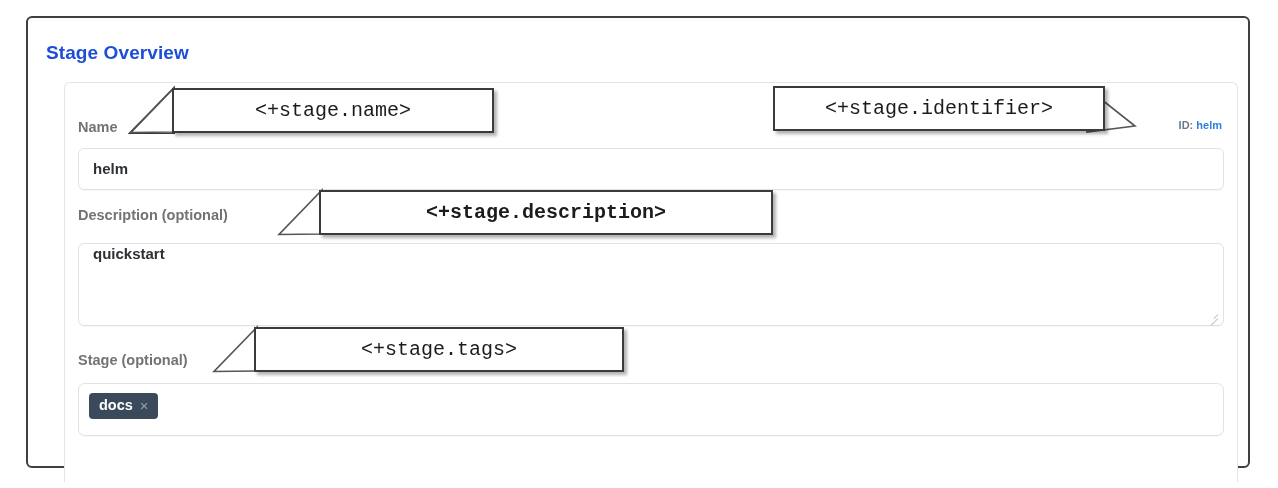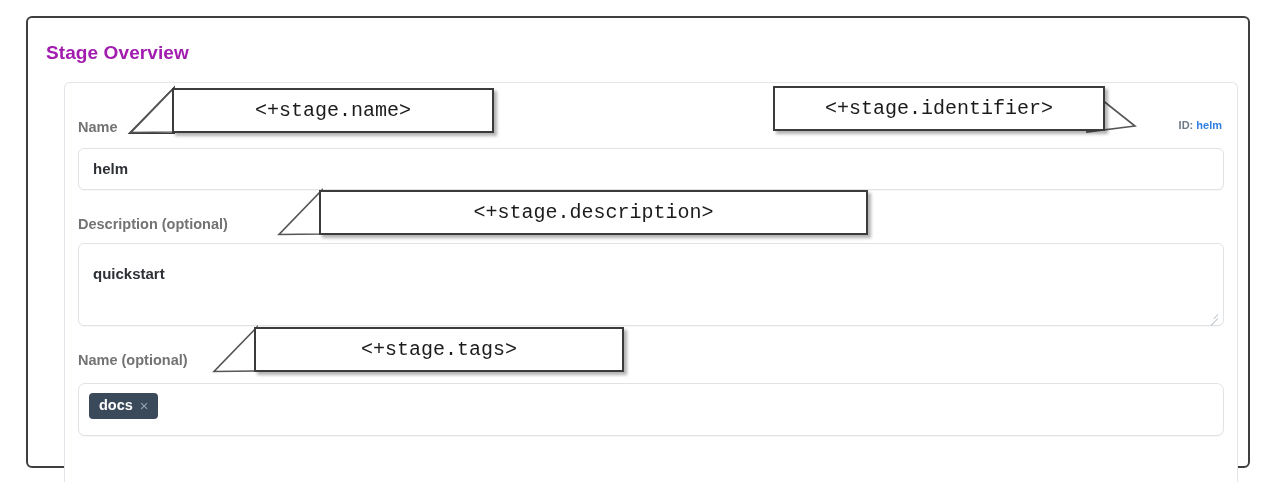--- a/index.html
+++ b/index.html
@@ -33,21 +33,21 @@
     box-sizing: border-box;
   }
 
   
   .page-title {
     position: absolute;
     left: 46px;
     top: 42px;
     font-size: 19px;
     font-weight: bold;
-    color: #a21caf;
+    color: #1d4ed8;
     letter-spacing: 0.1px;
   }
 
   
   .card {
     position: absolute;
     left: 64px;
     top: 82px;
     width: 1174px;
     height: 400px;
@@ -60,21 +60,21 @@
 
   
   .field-label {
     position: absolute;
     font-size: 14.5px;
     font-weight: bold;
     color: #737373;
     white-space: nowrap;
   }
   .label-name { left: 78px; top: 119px; }
-  .label-desc { left: 78px; top: 216px; }
+  .label-desc { left: 78px; top: 207px; }
   .label-tags { left: 78px; top: 352px; }
 
   .id-line {
     position: absolute;
     right: 56px;
     top: 119px;
     font-size: 11px;
     font-weight: bold;
     white-space: nowrap;
   }
@@ -97,21 +97,21 @@
   }
   .input-name {
     top: 148px;
     height: 42px;
     line-height: 40px;
     padding: 0 14px;
   }
   .textarea-desc {
     top: 243px;
     height: 83px;
-    padding: 20px 14px;
+    padding: 0 14px;
     line-height: 20px;
   }
   .resize-grip {
     position: absolute;
     right: 4px;
     bottom: 3px;
     width: 12px;
     height: 12px;
     pointer-events: none;
   }
@@ -169,21 +169,21 @@
     white-space: nowrap;
   }
   .callout-tail {
     position: absolute;
     overflow: visible;
     pointer-events: none;
   }
 
   .co-name  { left: 172px; top: 88px;  width: 322px; height: 45px; }
   .co-ident { left: 773px; top: 86px;  width: 332px; height: 45px; }
-  .co-desc  { left: 319px; top: 190px; width: 549px; height: 45px; }
+  .co-desc  { left: 319px; top: 190px; width: 454px; height: 45px; font-weight: bold; }
   .co-tags  { left: 254px; top: 327px; width: 370px; height: 45px; }
 </style>
 </head>
 <body>
 
 <div id="screenshot">
 
   <div class="frame"></div>
 
   <div class="page-title">Stage Overview</div>
@@ -202,21 +202,21 @@
   <div class="field-label label-desc">Description (optional)</div>
 
   <div class="textbox textarea-desc">
     <span>quickstart</span>
     <span class="resize-grip">
         <i></i>
         <i></i>
       </span>
   </div>
 
-  <div class="field-label label-tags">Name (optional)</div>
+  <div class="field-label label-tags">Stage (optional)</div>
 
   <div class="textbox tags-box">
     <span class="tag-chip">
       <span>docs</span>
       <span class="tag-remove">×</span>
     </span>
   </div>
 
   <svg class="callout-tail" style="left:128px; top:86px;" width="60" height="56" viewBox="0 0 60 56">
     <polygon points="46,2 46,47 2,47" fill="#ffffff" stroke="#3b3b3b" stroke-width="2" stroke-linejoin="miter"></polygon>

